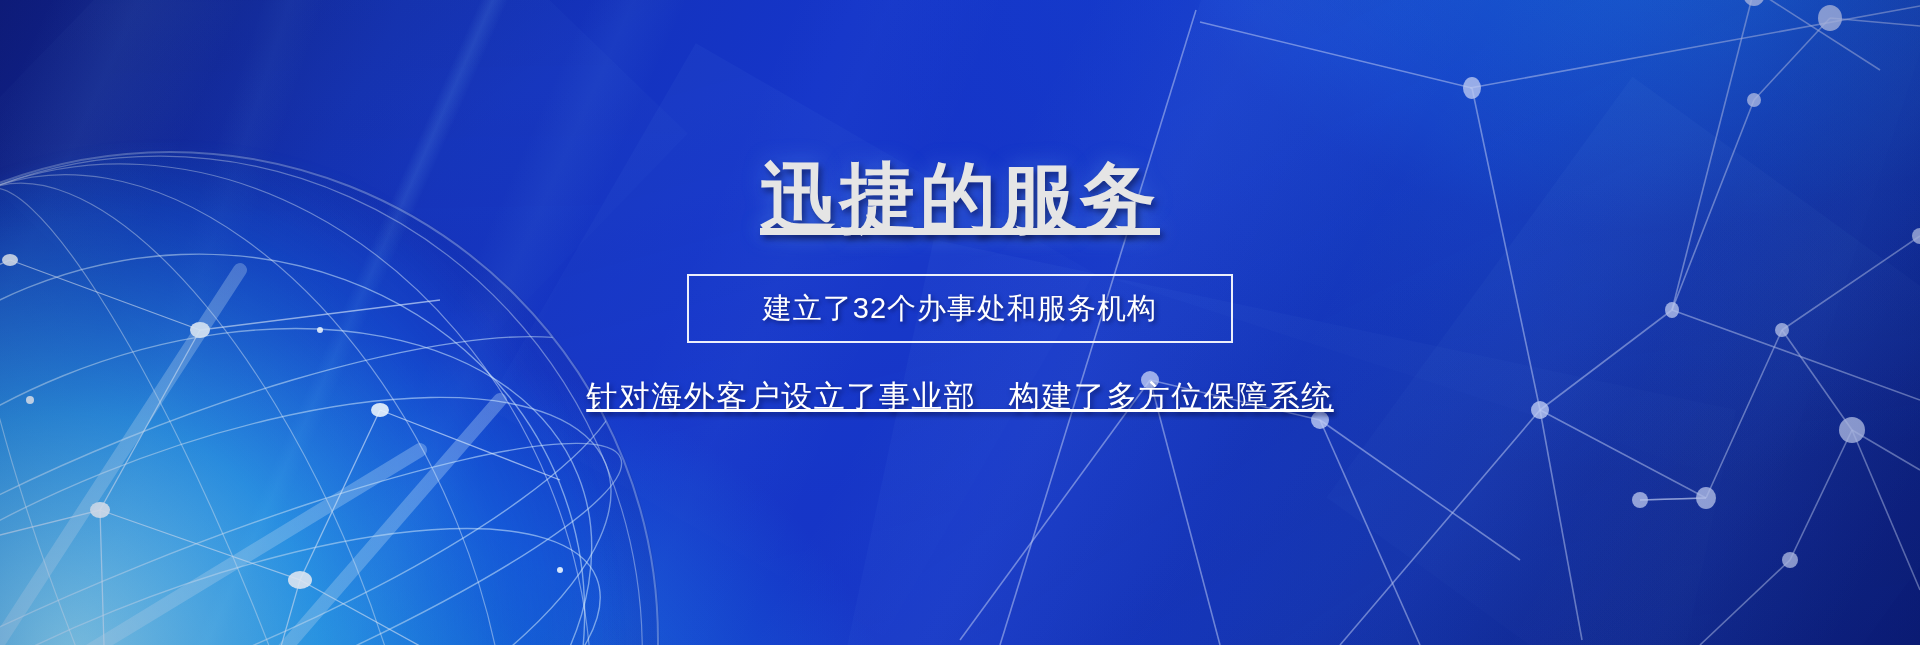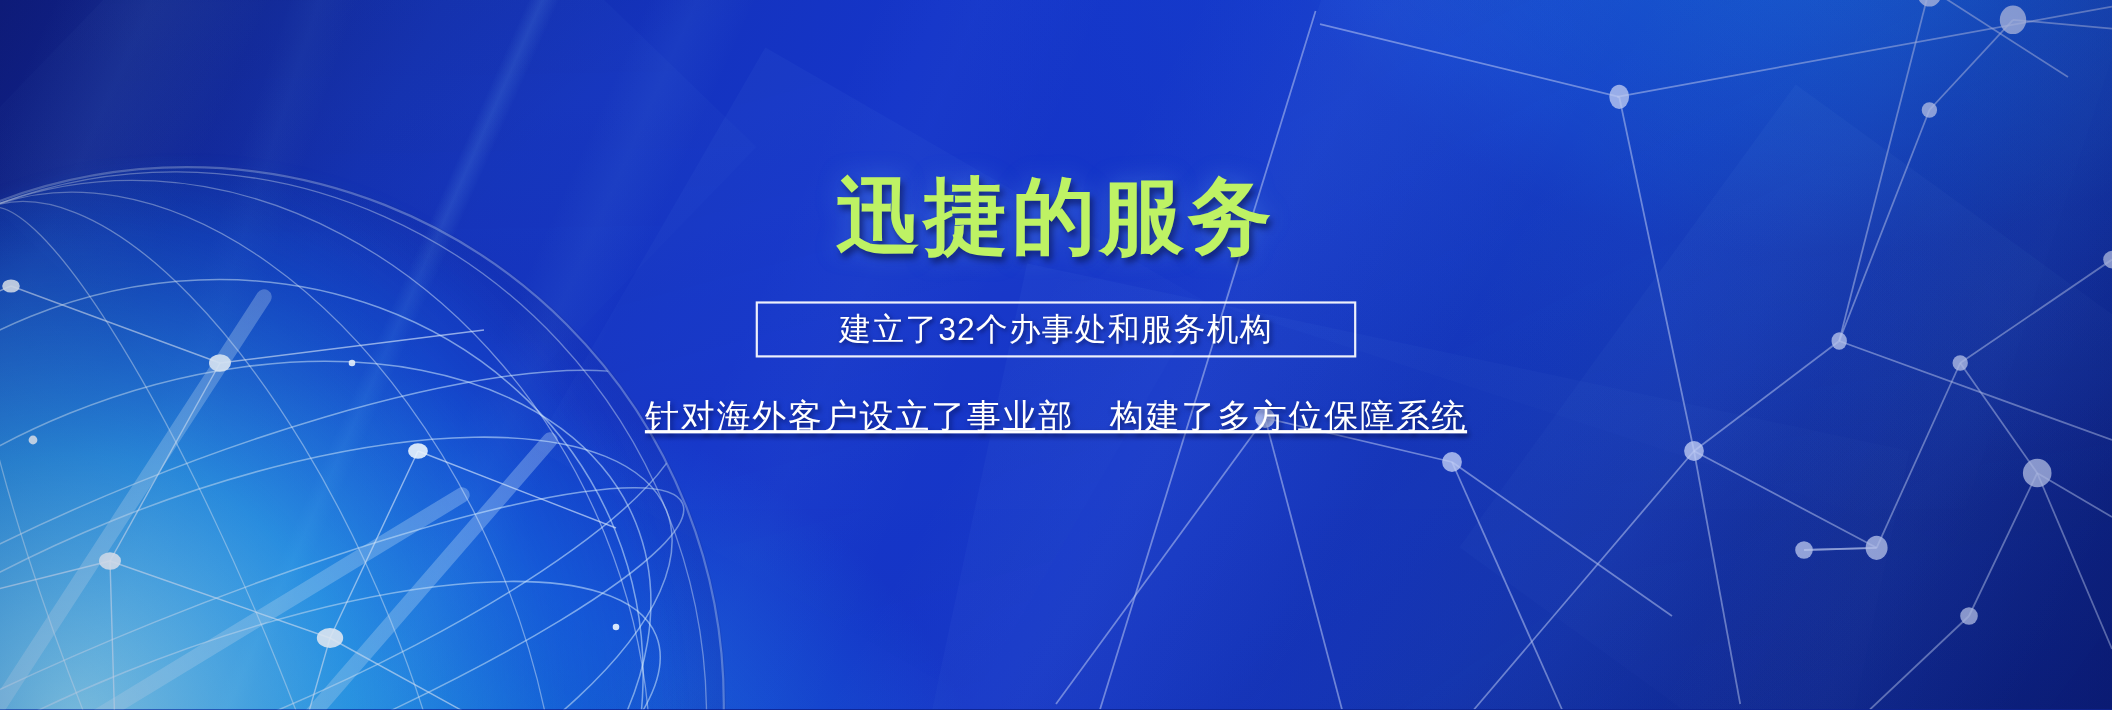--- a/index.html
+++ b/index.html
@@ -84,30 +84,31 @@
 
   
   .content {
     position: absolute; inset: 0;
     display: flex; flex-direction: column; align-items: center;
   }
   .headline {
     margin-top: 160px;
     font-size: 76px;
     font-weight: bold;
-    color: #bef264;
+    color: #e5e5e5;
     letter-spacing: 4px;
     line-height: 1;
     text-shadow: 3px 4px 6px rgba(4,10,60,0.55), 0 0 22px rgba(120,190,255,0.35);
     white-space: nowrap;
+    text-decoration: underline;
   }
   .box {
     margin-top: 38px;
     width: 546px;
-    height: 51px;
+    height: 69px;
     border: 2px solid rgba(255,255,255,0.92);
     display: flex; align-items: center; justify-content: center;
     box-sizing: border-box;
   }
   .box-text {
     font-size: 29px;
     color: #ffffff;
     letter-spacing: 1px;
     white-space: nowrap;
     text-shadow: 2px 2px 4px rgba(4,10,60,0.55);

